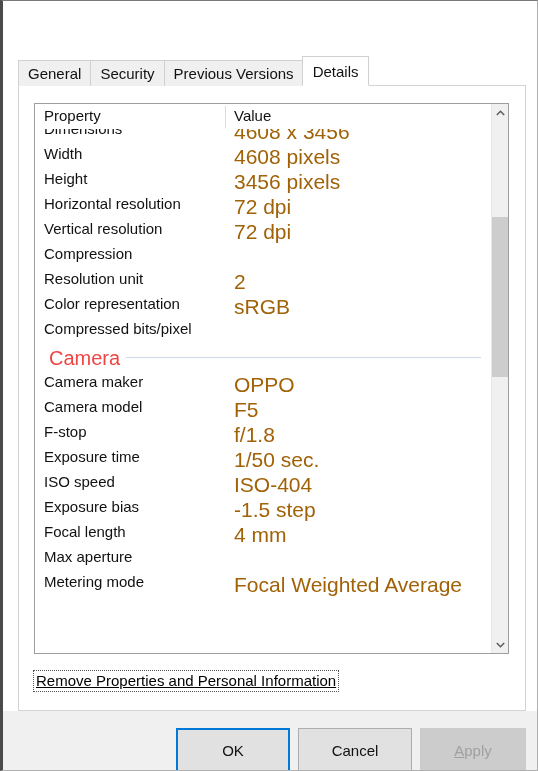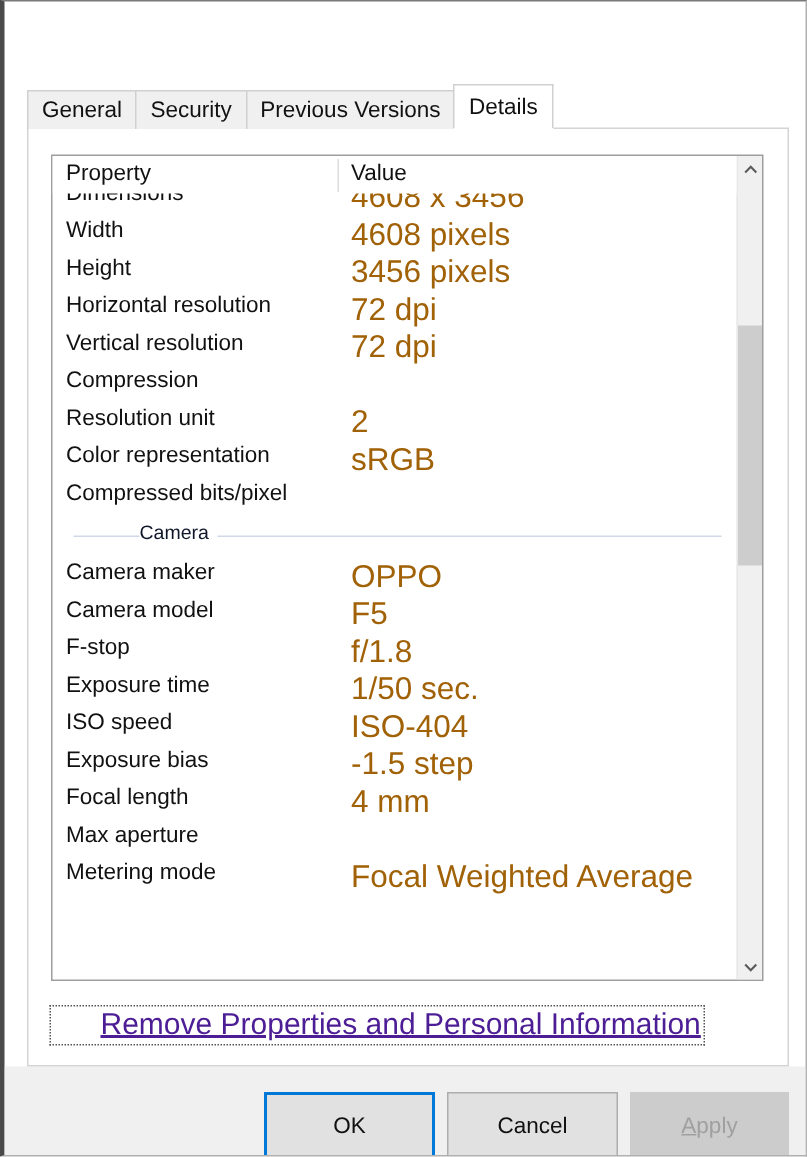--- a/index.html
+++ b/index.html
@@ -192,27 +192,26 @@
     color: #a16207;
     white-space: nowrap;
   }
   .row.group {
     height: 28px;
   }
   .row.group .group-label {
     position: absolute;
     left: 14px;
     top: 5px;
-    font-size: 13px;
-    color: #0f172a;
+    font-size: 20px;
+    color: #ef4444;
     background: #ffffff;
     padding-right: 6px;
     z-index: 2;
     white-space: nowrap;
-    margin-left: 44px;
   }
   .row.group .group-rule {
     position: absolute;
     left: 14px;
     right: 10px;
     top: 15px;
     height: 1px;
     background: #cfd8e8;
   }
 
@@ -252,26 +251,25 @@
   
   #remove-link-wrap {
     position: absolute;
     left: 14px;
     top: 584px;
     padding: 1px 2px;
     border: 1px dotted #555555;
     display: inline-block;
   }
   #remove-link {
-    font-size: 20px;
-    color: #4c1d95;
+    font-size: 15px;
+    color: #000000;
     text-decoration: underline;
     white-space: nowrap;
     cursor: default;
-    margin-left: 31px;
   }
 
   
   #footer {
     position: absolute;
     left: 0;
     top: 710px;
     width: 100%;
     height: 61px;
     background: #f0f0f0;

